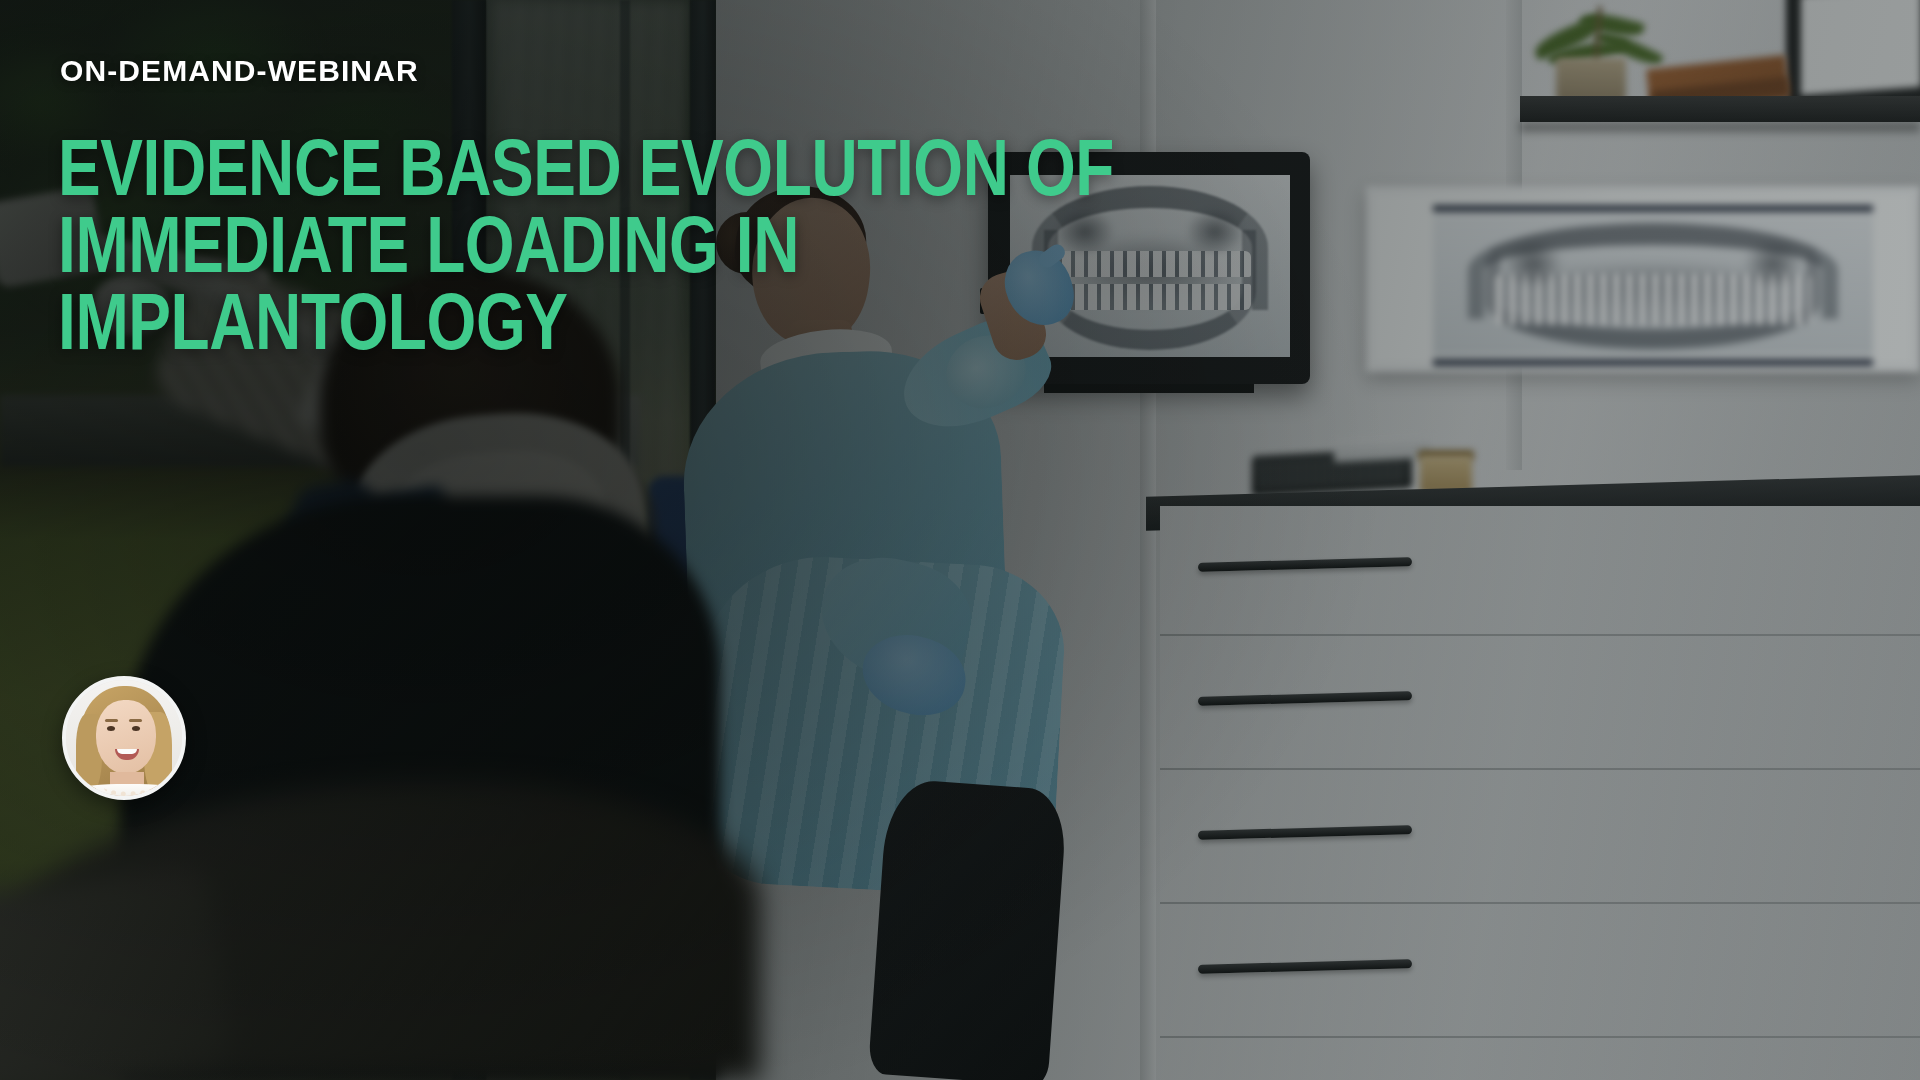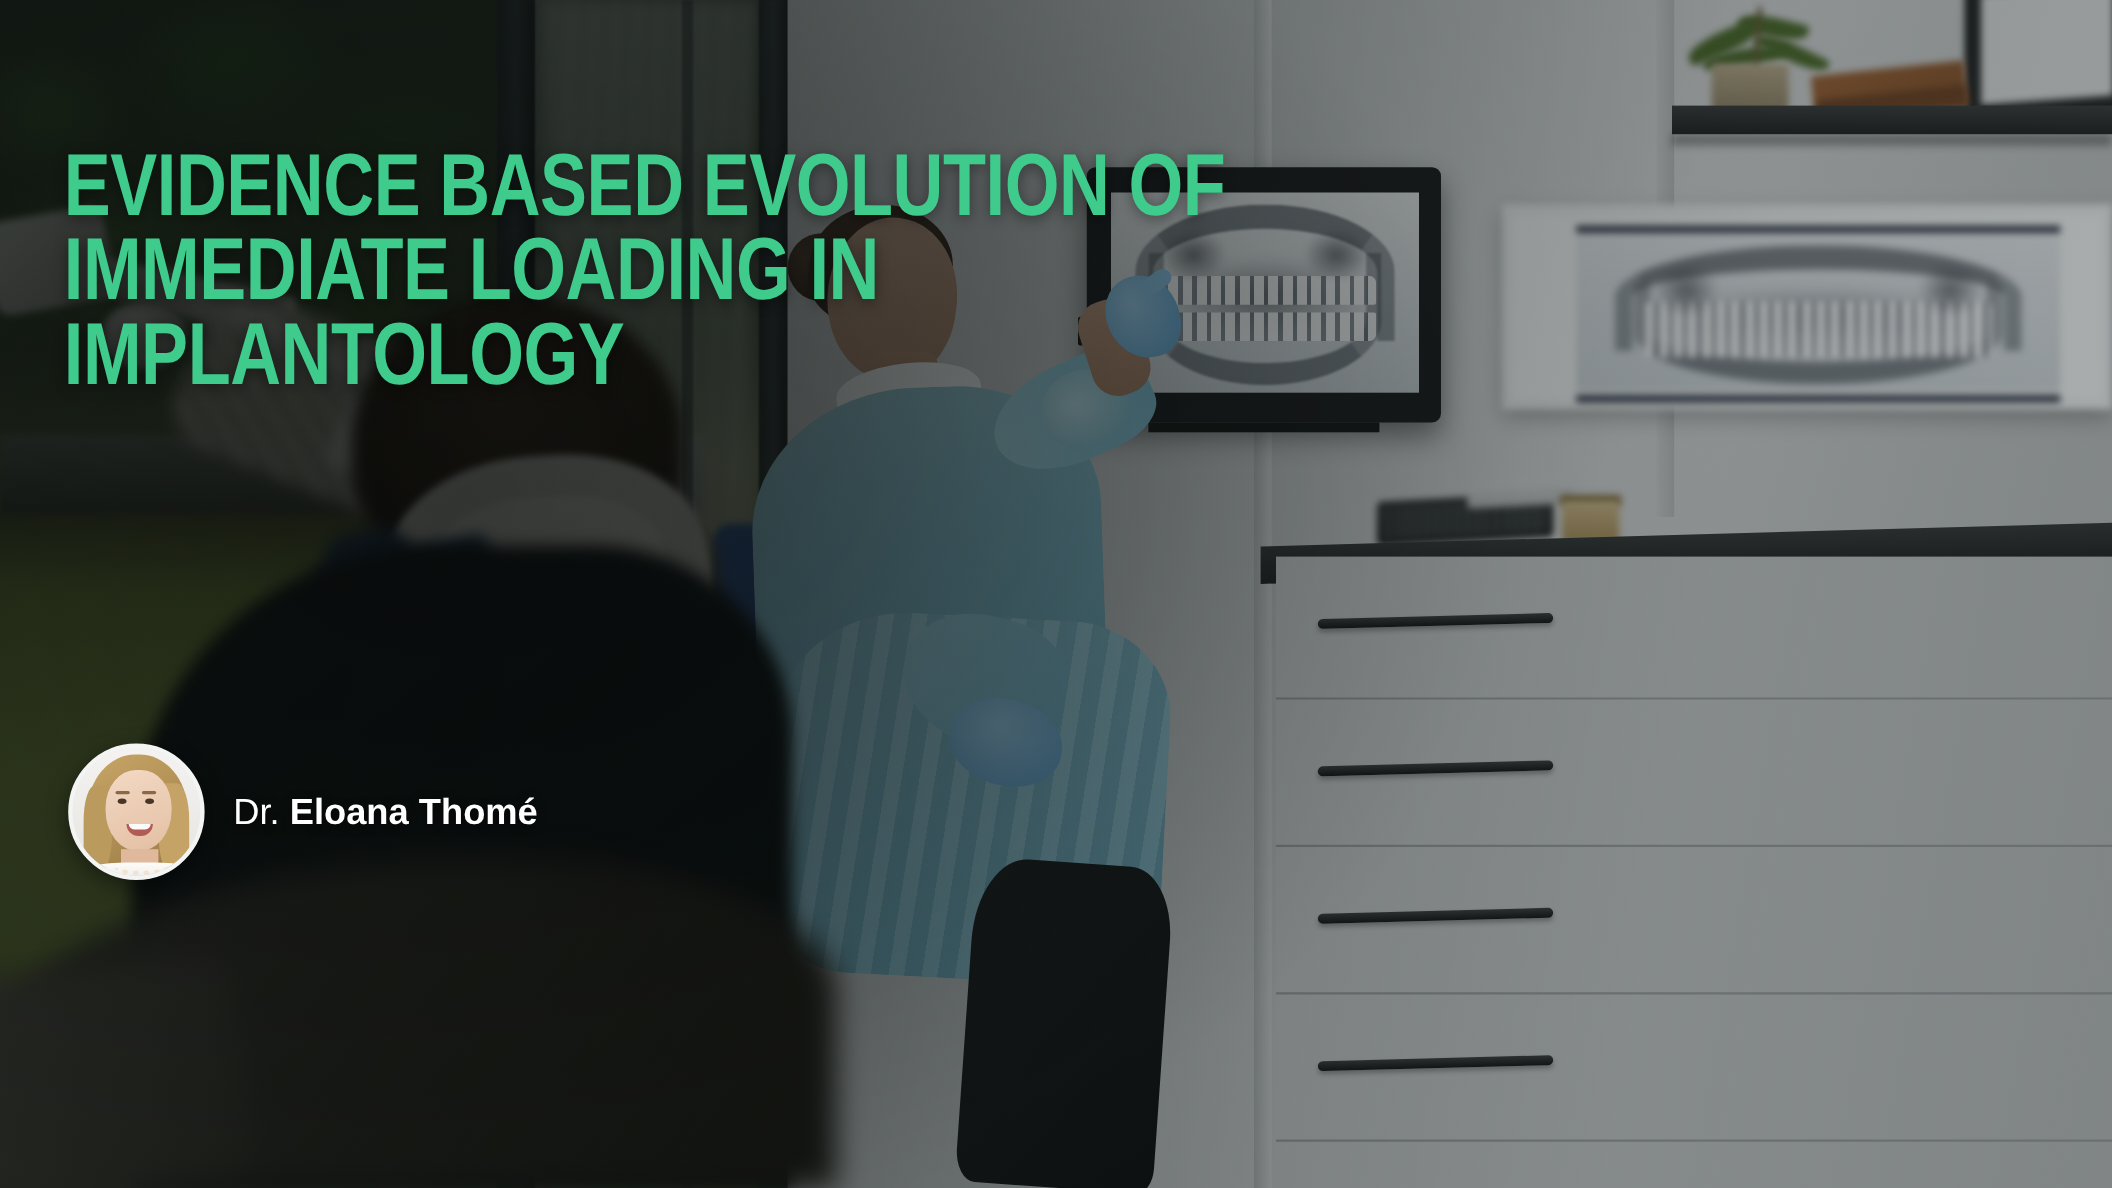--- a/index.html
+++ b/index.html
@@ -644,20 +644,21 @@
     <div class="fig patient-body blur-soft"></div>
     <div class="fig chair-arm blur-heavy"></div>
     <div class="fig chair-base-l blur-heavy"></div>
   </div>
 
   <div class="scrim"></div>
   <div class="scrim2"></div>
 
   <div class="content">
 
+    <div class="eyebrow">ON-DEMAND-WEBINAR</div>
 
     <div class="headline">
       <span class="ln">EVIDENCE BASED EVOLUTION OF</span>
       <span class="ln">IMMEDIATE LOADING IN</span>
       <span class="ln">IMPLANTOLOGY</span>
     </div>
 
     <div class="speaker">
       <div class="avatar">
         <div class="av-bg"></div>
@@ -668,20 +669,16 @@
         <div class="av-brow av-brow-l"></div>
         <div class="av-brow av-brow-r"></div>
         <div class="av-eye av-eye-l"></div>
         <div class="av-eye av-eye-r"></div>
         <div class="av-mouth"></div>
         <div class="av-teeth"></div>
         <div class="av-neck"></div>
         <div class="av-shirt"></div>
         <div class="av-pearls"></div>
       </div>
-      <div class="speaker-name">
-        <span class="pref">Dr.</span>
-        <span class="nm">Eloana Thomé</span>
-      </div>
     </div>
 
   </div>
 </div>
 
 </body></html>

